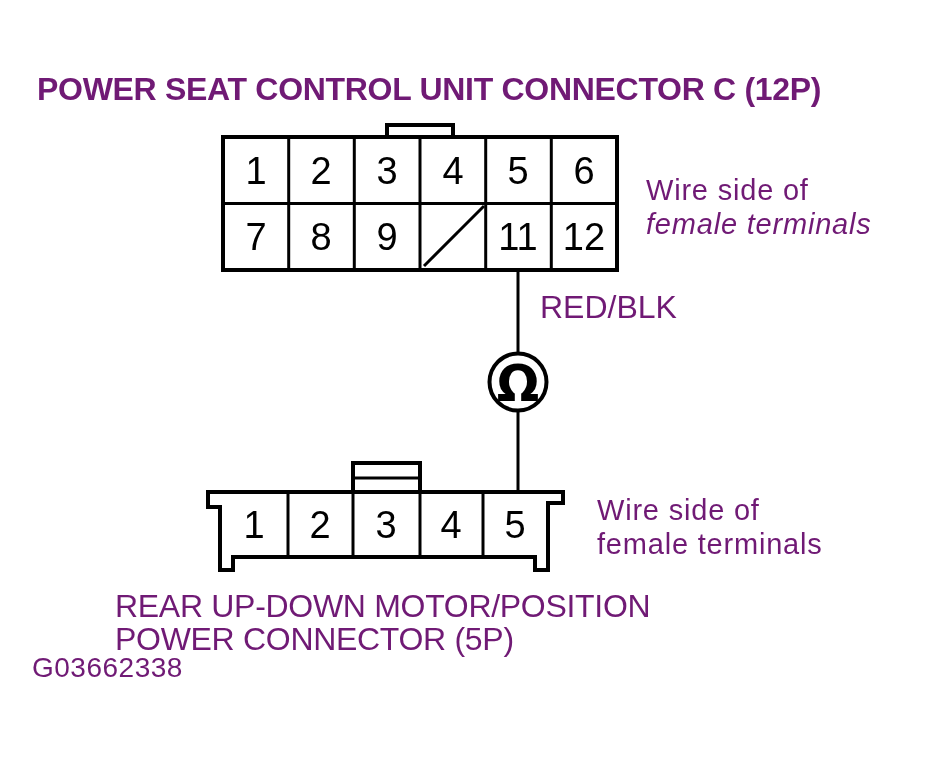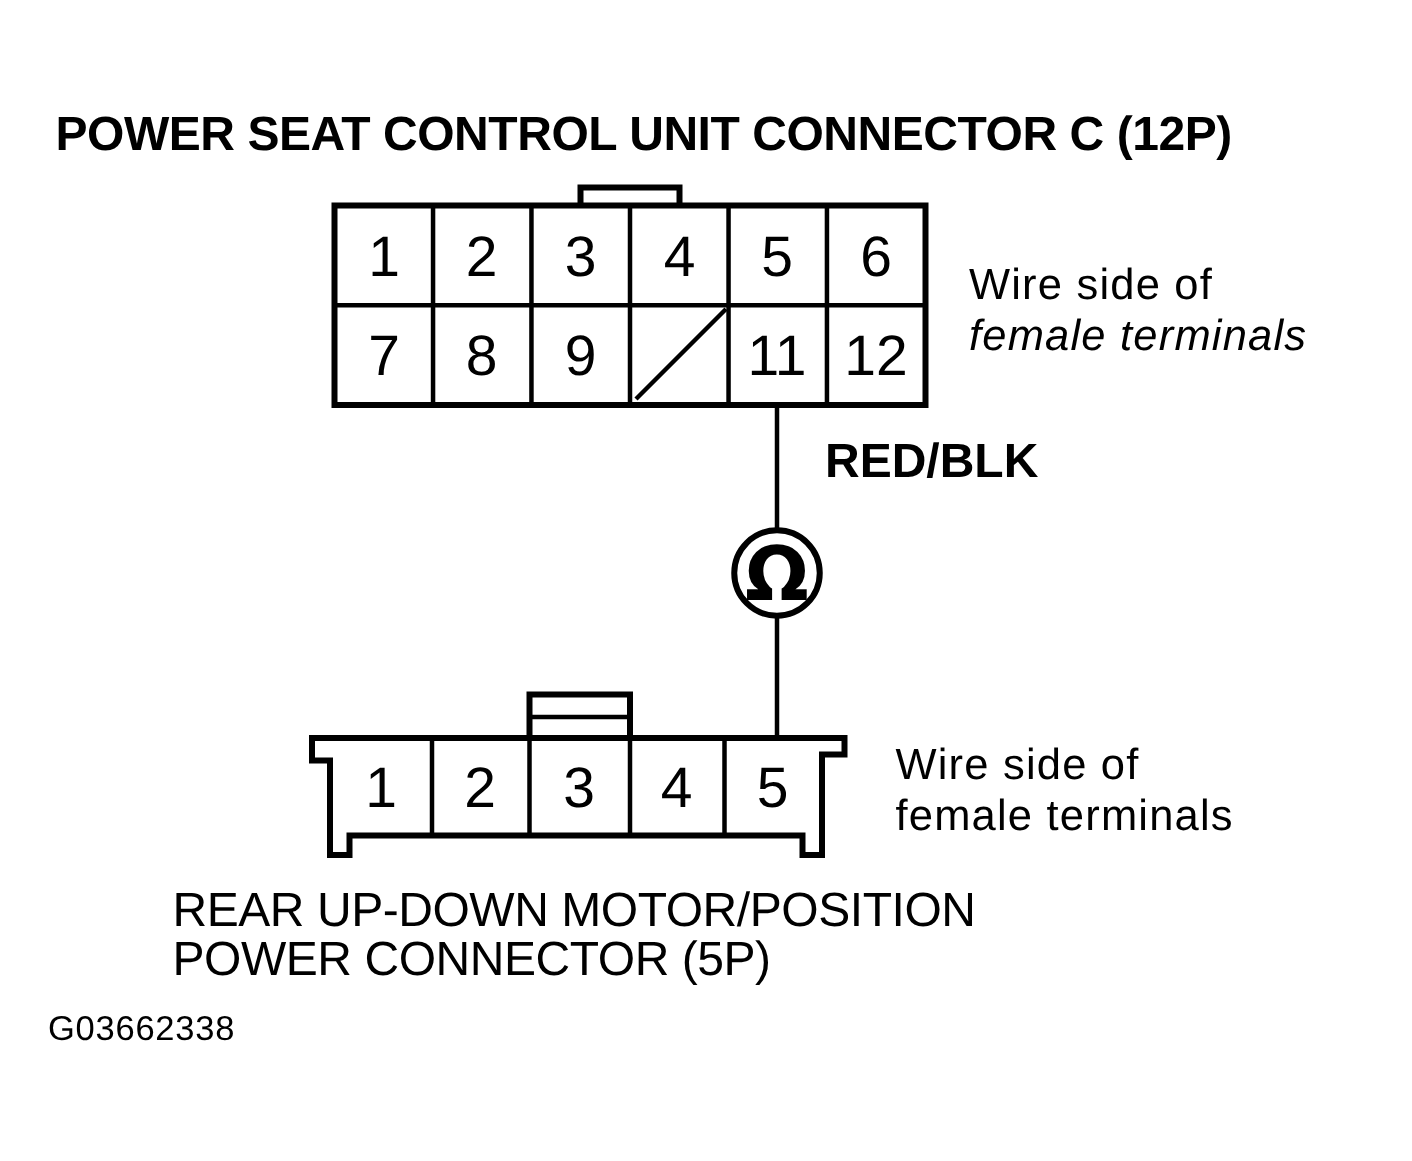--- a/index.html
+++ b/index.html
@@ -1,21 +1,21 @@
 <!DOCTYPE html>
 <html><head>
 <meta charset="utf-8">
 <style>
   html, body { margin: 0; padding: 0; background: #ffffff; }
   .canvas {
     position: relative;
     width: 941px;
     height: 774px;
     background: #ffffff;
-    color: #000000;
+    color: #701a75;
     font-family: "Liberation Sans", sans-serif;
     overflow: hidden;
   }
   .diagram-svg { position: absolute; left: 0; top: 0; }
 
   .title {
     position: absolute;
     left: 37px;
     top: 71px;
     font-size: 32px;
@@ -32,39 +32,38 @@
   }
   .note-top { left: 646px; top: 173px; }
   .note-top .line2 { font-style: italic; }
   .note-bottom { left: 597px; top: 493px; }
 
   .wire-label {
     position: absolute;
     left: 540px;
     top: 289px;
     font-size: 32px;
-    font-weight: bold;
+    font-weight: normal;
     white-space: nowrap;
-    margin-left: 10px;
   }
   .caption {
     position: absolute;
     left: 115px;
     top: 590px;
     font-size: 32px;
     font-weight: normal;
     line-height: 33px;
     white-space: nowrap;
     letter-spacing: -0.3px;
   }
   .figcode {
     position: absolute;
     left: 32px;
-    top: 672px;
-    font-size: 23px;
+    top: 652px;
+    font-size: 28px;
     letter-spacing: 0.5px;
     white-space: nowrap;
   }
 
   .pin-num {
     font-family: "Liberation Sans", sans-serif;
     font-size: 38px;
     fill: #000;
   }
   .omega {

